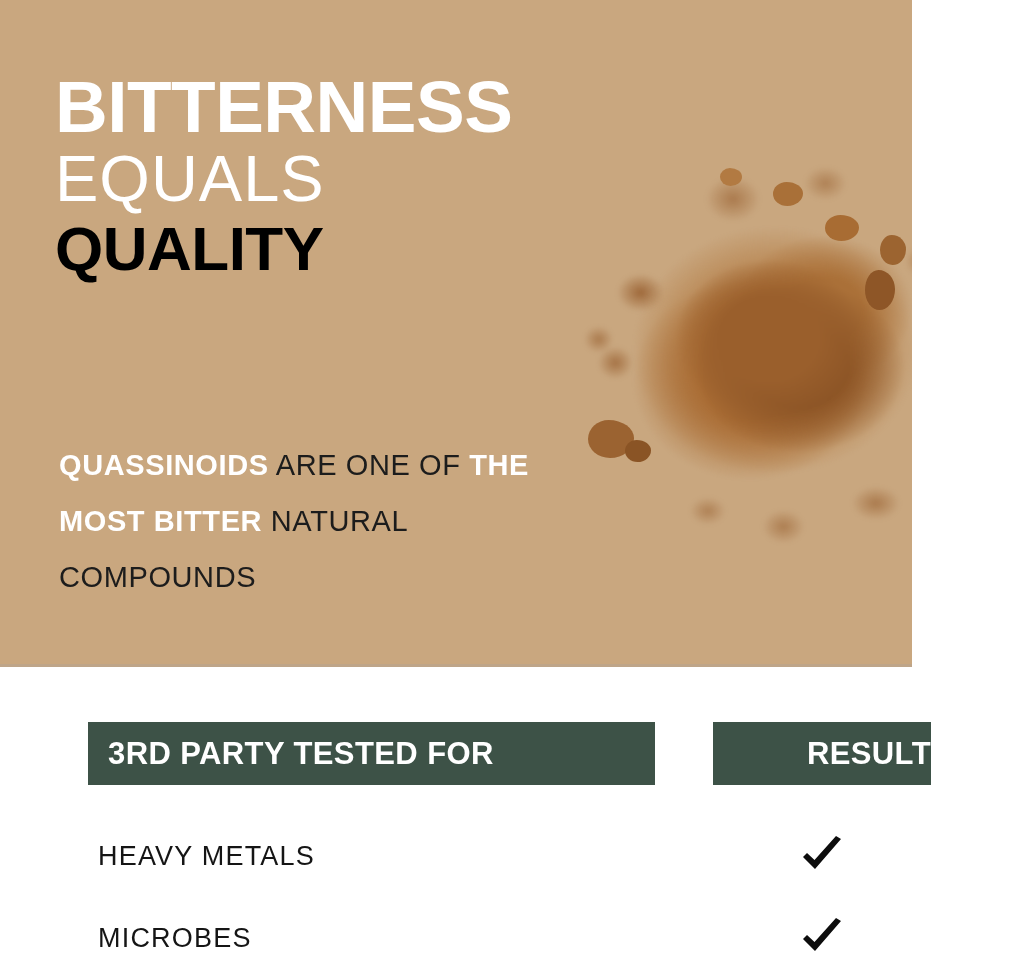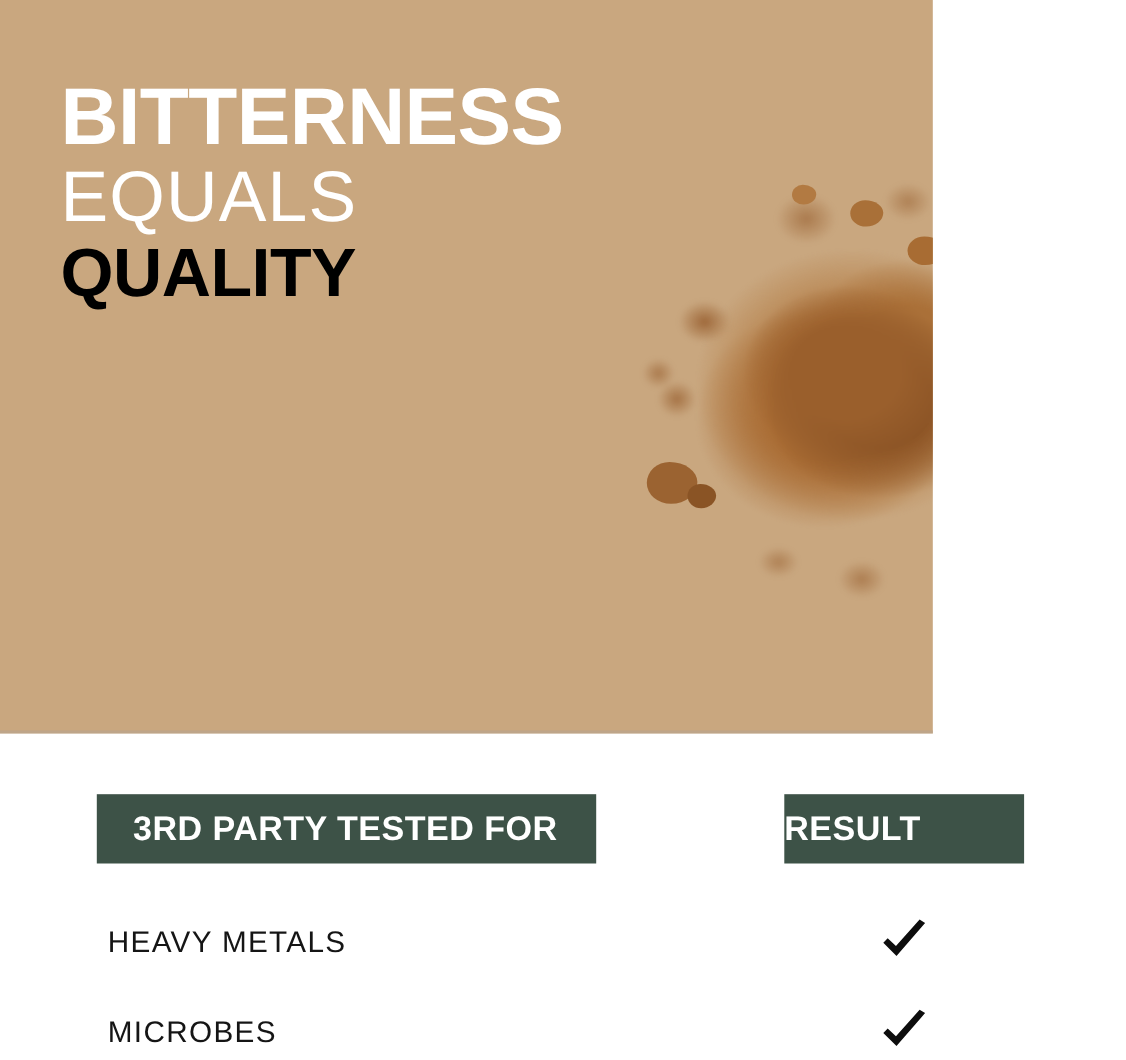--- a/index.html
+++ b/index.html
@@ -18,21 +18,21 @@
     height: 964px;
     overflow: hidden;
     background: #ffffff;
   }
 
   
   .hero {
     position: absolute;
     left: 0;
     top: 0;
-    width: 848px;
+    width: 912px;
     height: 667px;
     background: #c9a77f;
     overflow: hidden;
   }
   .hero-sep {
     position: absolute;
     left: 0;
     top: 664px;
     width: 1024px;
     height: 4px;
@@ -162,30 +162,30 @@
   .hdr-bar {
     position: absolute;
     background: #3d5247;
     display: flex;
     align-items: center;
     box-sizing: border-box;
   }
   .hdr-bar-tested {
     left: 88px;
     top: 55px;
-    width: 454px;
+    width: 567px;
     height: 63px;
-    padding-left: 33px;
+    padding-left: 20px;
   }
   .hdr-bar-result {
     left: 713px;
     top: 55px;
     width: 218px;
     height: 63px;
-    justify-content: flex-start;
+    justify-content: flex-end;
   }
   .hdr-text {
     color: #ffffff;
     font-size: 31px;
     font-weight: 700;
     letter-spacing: .4px;
     white-space: nowrap;
   }
 
   .row {
@@ -239,20 +239,21 @@
       <div class="powder-chunk pc7"></div>
       <div class="powder-chunk pc8"></div>
     </div>
 
     <div class="headline">
       <div class="h-line1">BITTERNESS</div>
       <div class="h-line2">EQUALS</div>
       <div class="h-line3">QUALITY</div>
     </div>
 
+    <div class="bodycopy"><span class="em">QUASSINOIDS</span><span> ARE ONE OF </span><span class="em">THE MOST BITTER</span><span> NATURAL COMPOUNDS</span></div>
 
     <div class="hero-sep"></div>
   </div>
 
   <div class="table-section">
 
     <div class="hdr-bar hdr-bar-tested">
       <span class="hdr-text">3RD PARTY TESTED FOR</span>
     </div>
 

